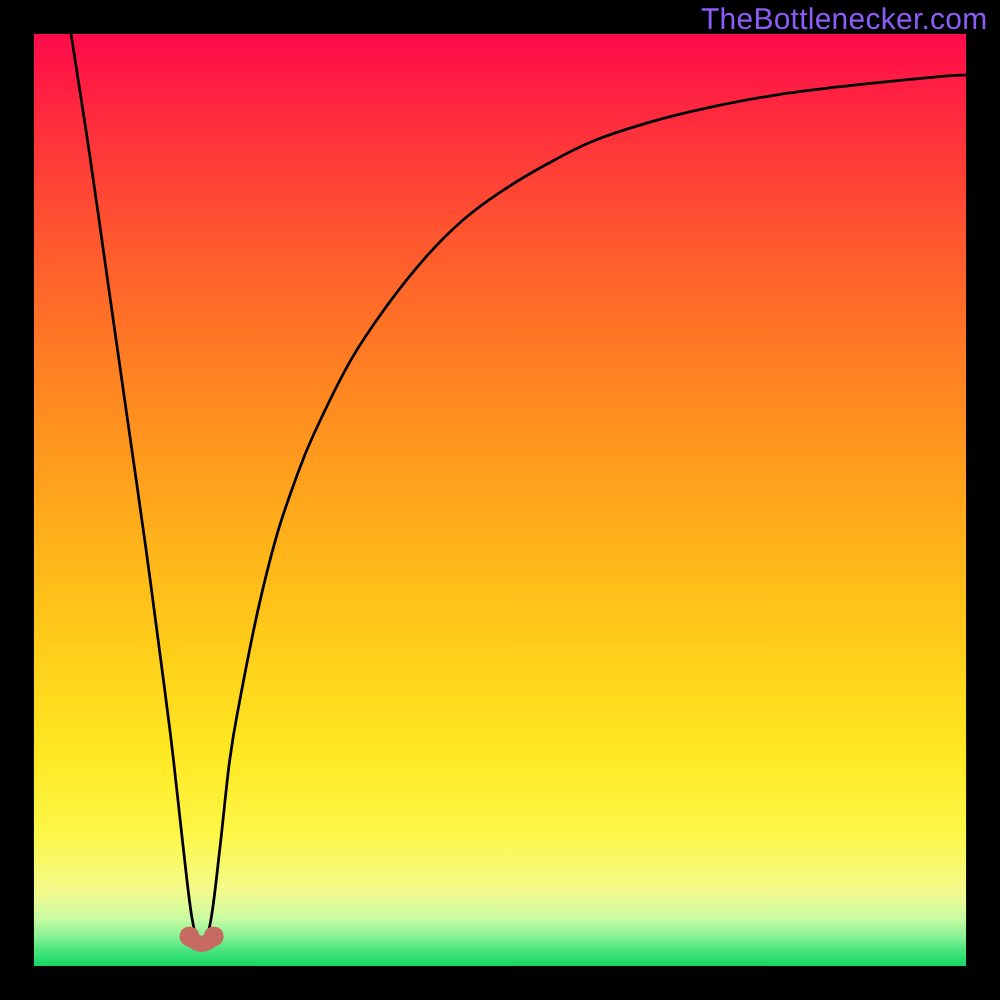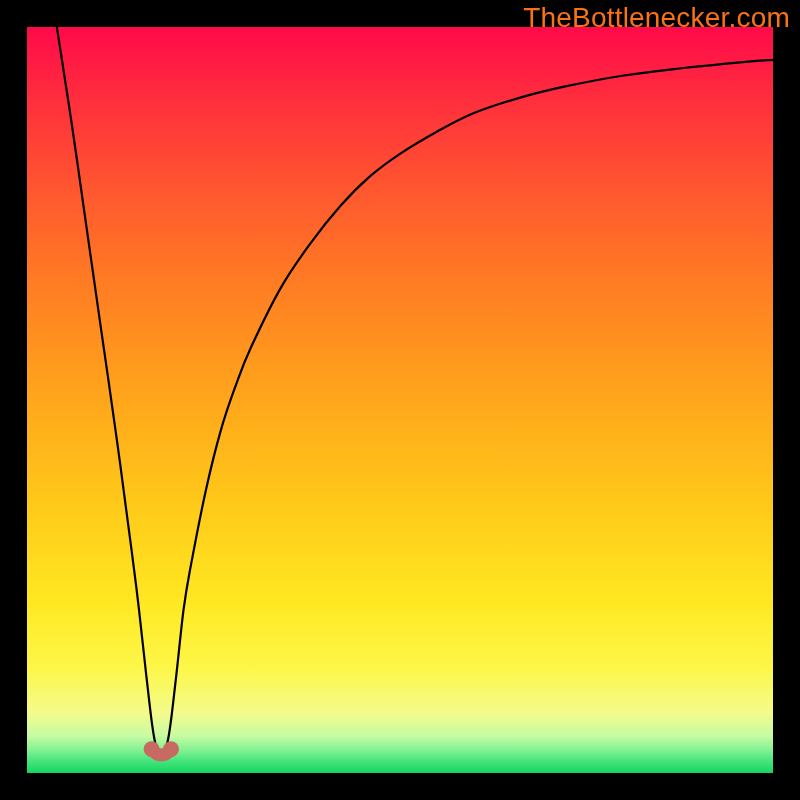--- a/index.html
+++ b/index.html
@@ -48,22 +48,22 @@
       #c7fba3 95%,
       #80f192 97%,
       #42e37a 98.5%,
       #14d463 100%
     );
   }
   .attribution {
     position: absolute;
     top: 2px;
     right: 10px;
-    color: #f97316;
-    font-size: 28px;
+    color: #8b5cf6;
+    font-size: 24px;
     letter-spacing: 0.2px;
     font-weight: 400;
     margin-left: 39px;
   }
   svg.curve {
     position: absolute;
     left: 0;
     top: 0;
     width: 746px;
     height: 746px;

